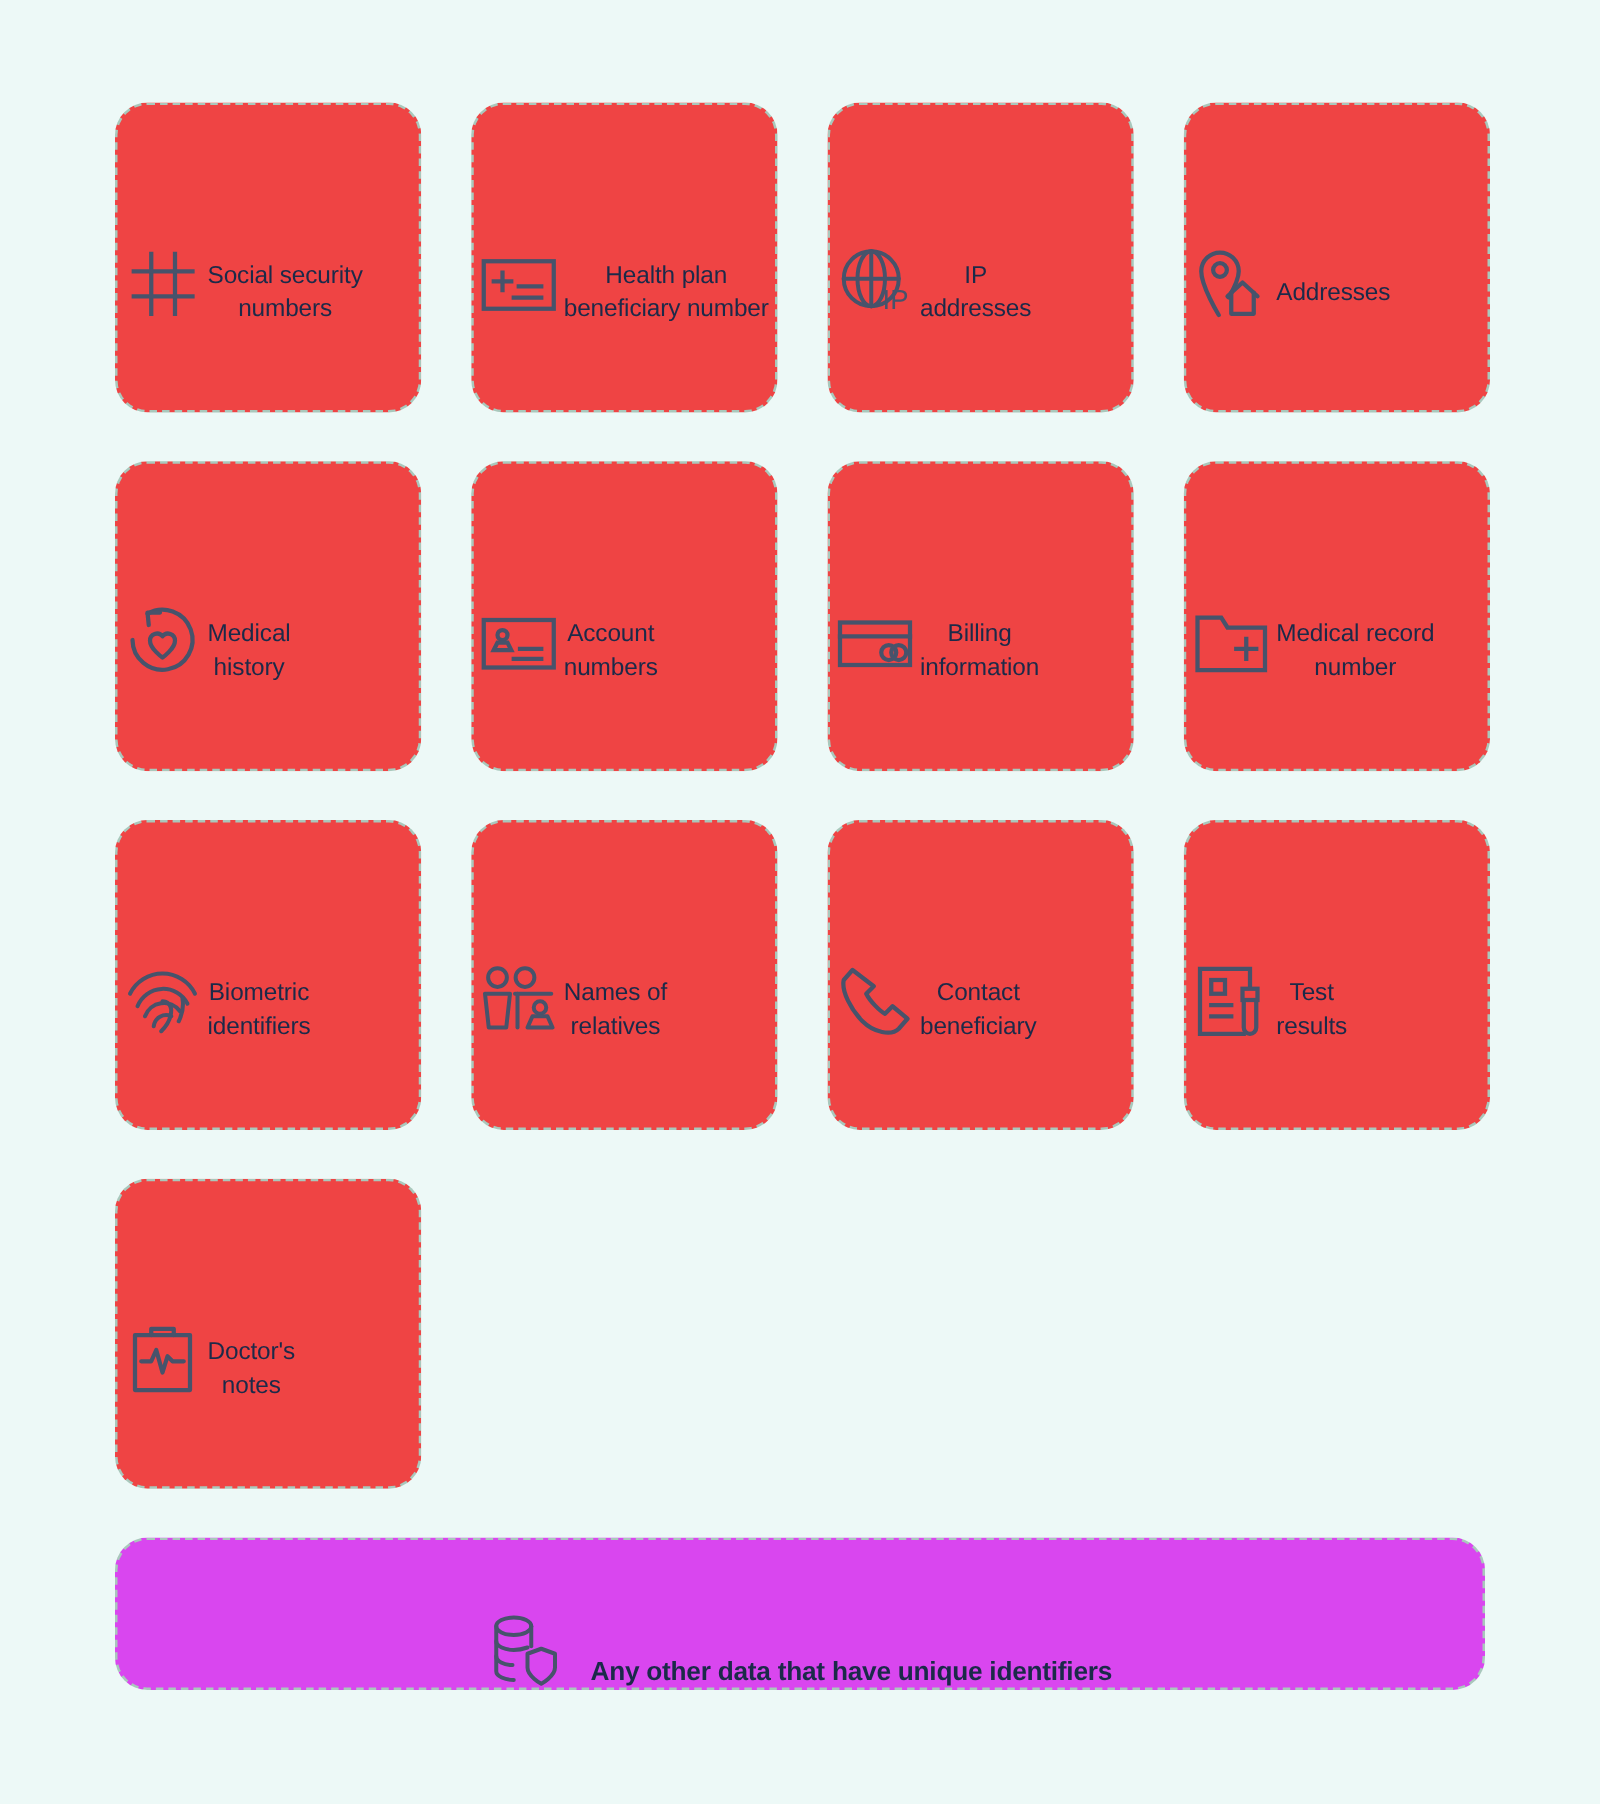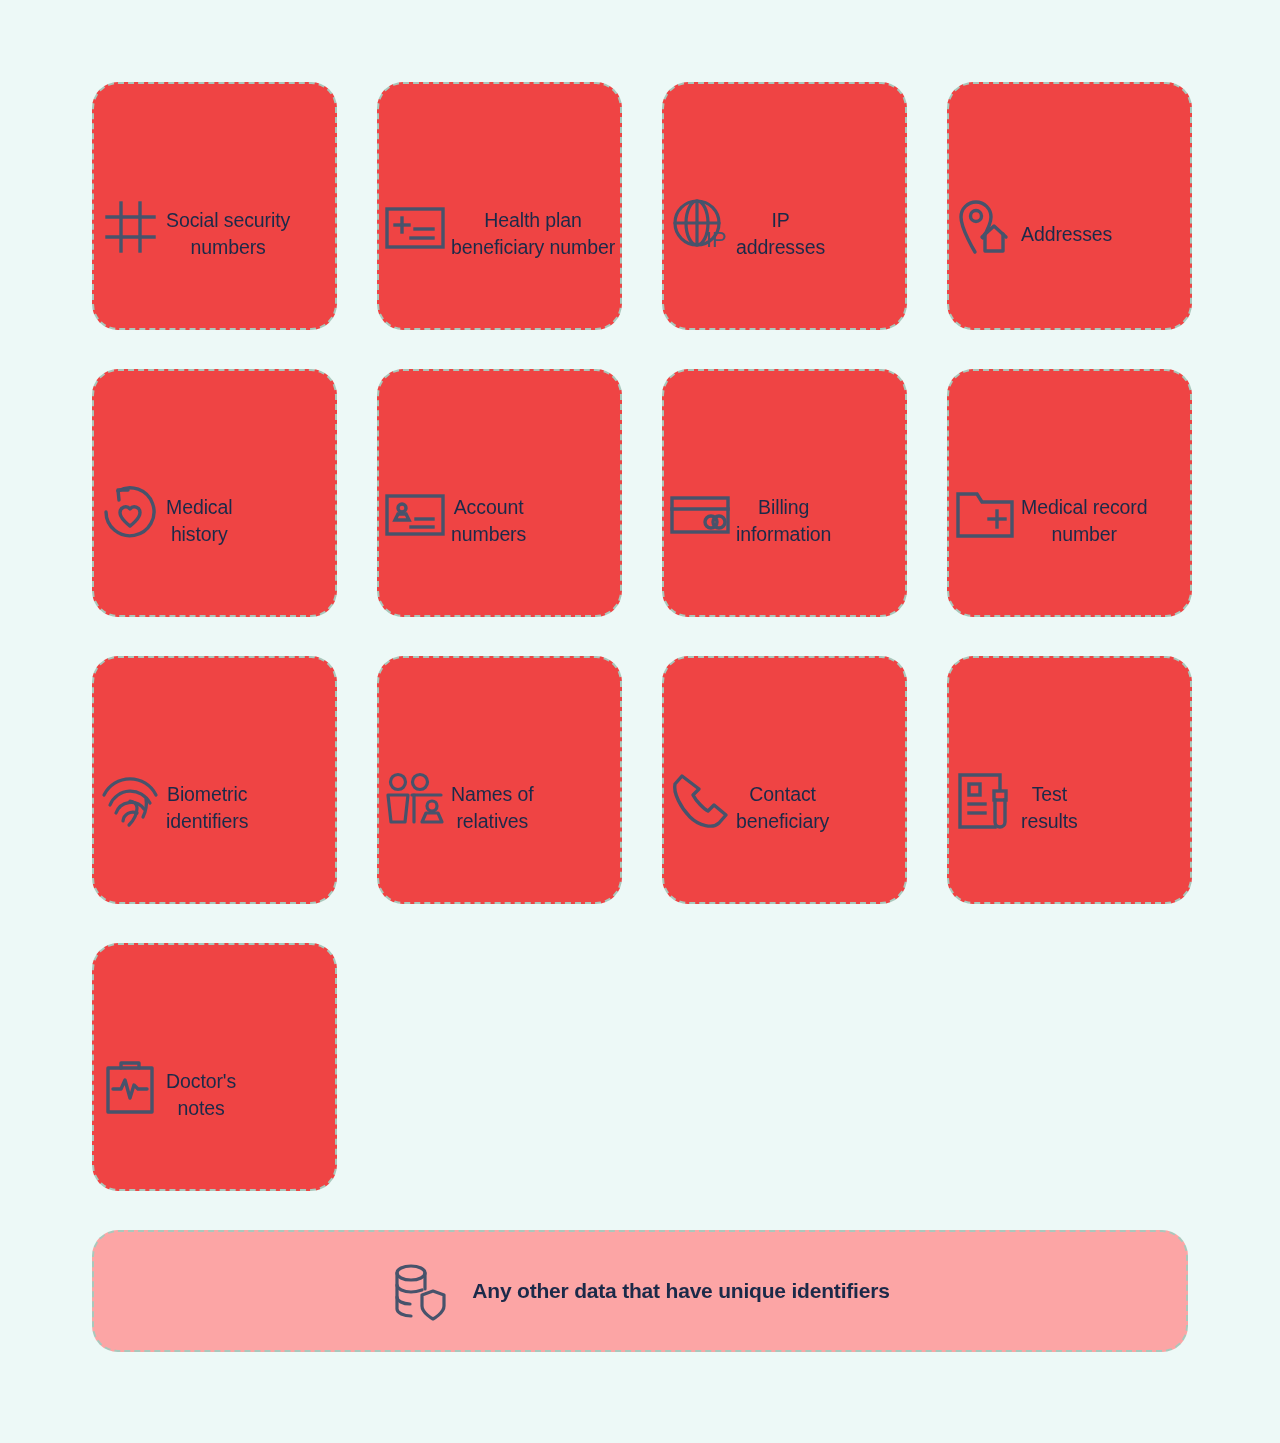--- a/index.html
+++ b/index.html
@@ -63,25 +63,25 @@
     letter-spacing: -0.1px;
     max-width: 215px;
     white-space: pre-line;
   }
 
   
   .banner {
     margin-top: 39px;
     width: 1096px;
     height: 122px;
-    background: #fca5a5;
+    background: #d946ef;
     border: 2px dashed #a9c8bc;
     border-radius: 26px;
     display: flex;
-    align-items: center;
+    align-items: flex-end;
     justify-content: center;
     gap: 24px;
   }
 
   .banner-icon {
     display: flex;
     align-items: center;
     justify-content: center;
   }
 

